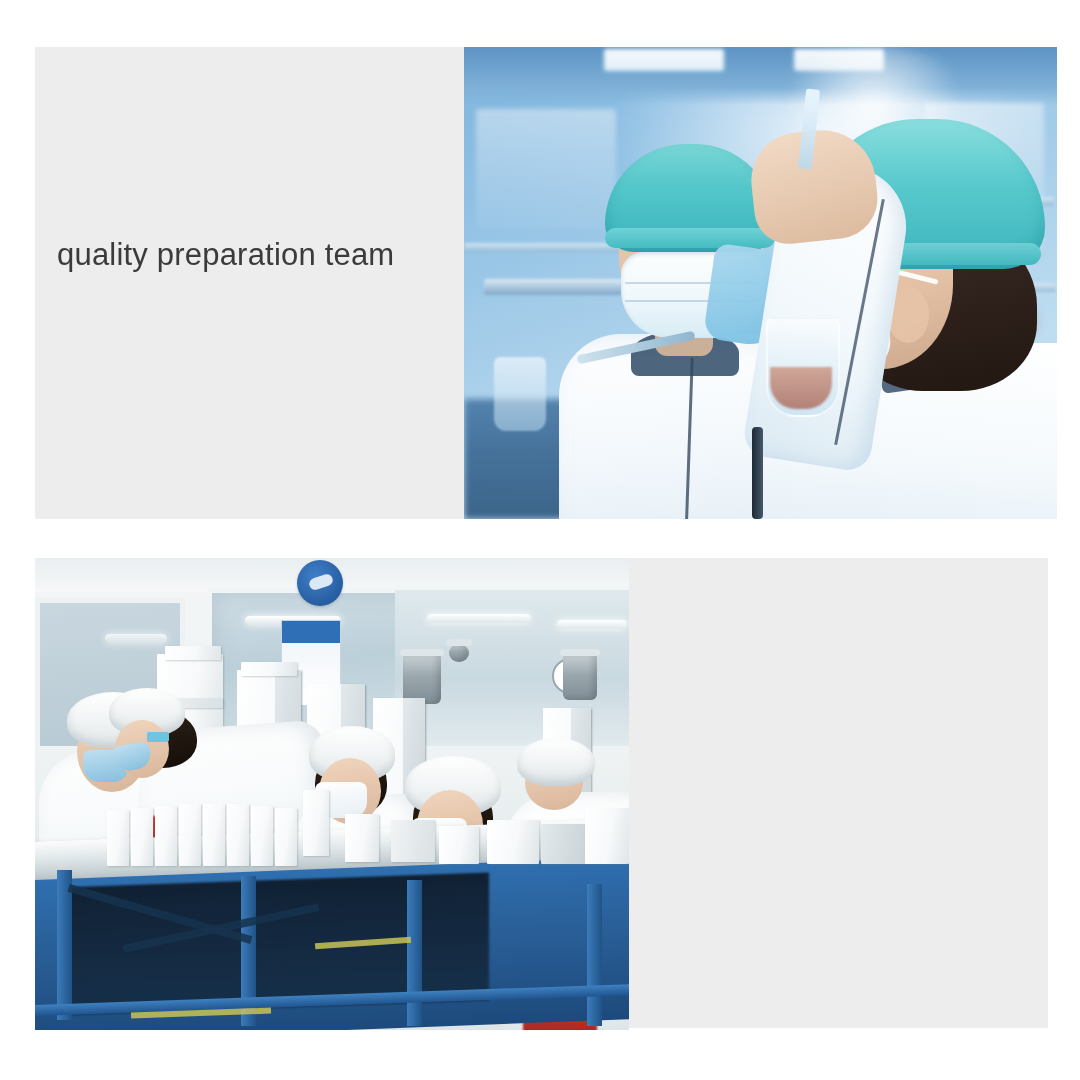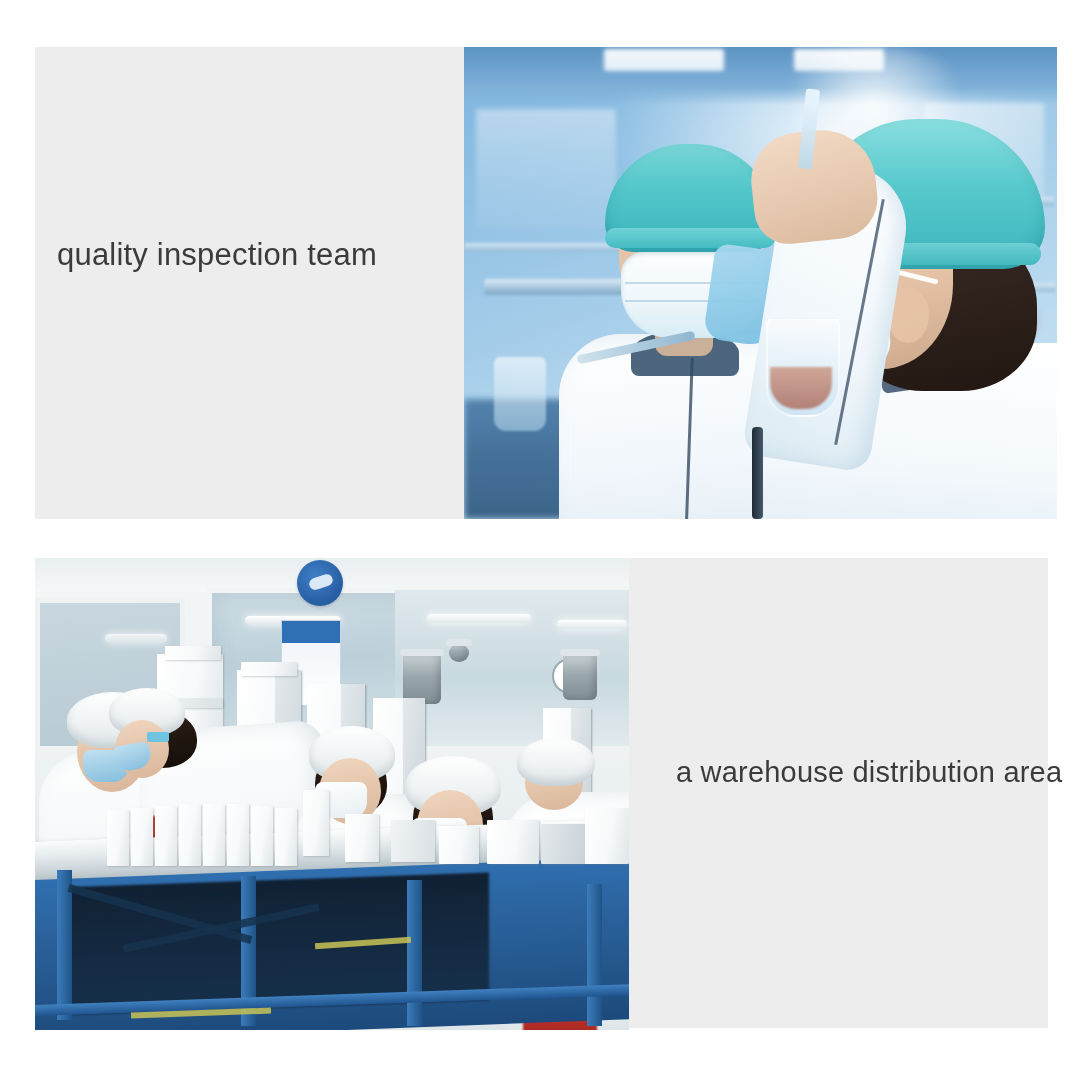--- a/index.html
+++ b/index.html
@@ -448,21 +448,21 @@
 </style>
 </head>
 <body>
 
 <div class="page">
 
   <div class="row1">
 
     <div class="row1-caption-panel">
       <div class="row1-caption">
-        <span class="ln">quality inspection team</span>
+        <span class="ln">quality preparation team</span>
       </div>
     </div>
 
     <div class="row1-photo">
       <div class="scene">
         <div class="lab-bg"></div>
         <div class="lab-ceiling"></div>
         <div class="lab-ceil-light" style="left:140px;width:120px;"></div>
         <div class="lab-ceil-light" style="left:330px;width:90px;"></div>
 
@@ -649,18 +649,17 @@
         <div class="bx dim" style="left:356px;top:262px;width:44px;height:42px;"></div>
         <div class="bx" style="left:404px;top:268px;width:40px;height:38px;"></div>
         <div class="bx" style="left:452px;top:262px;width:52px;height:44px;"></div>
         <div class="bx side" style="left:506px;top:266px;width:46px;height:40px;"></div>
         <div class="bx" style="left:550px;top:250px;width:44px;height:56px;"></div>
       </div>
     </div>
 
     <div class="row2-caption-panel">
       <div class="row2-caption">
-        <span class="ln">a warehouse distribution area</span>
       </div>
     </div>
   </div>
 
 </div>
 
 </body></html>

